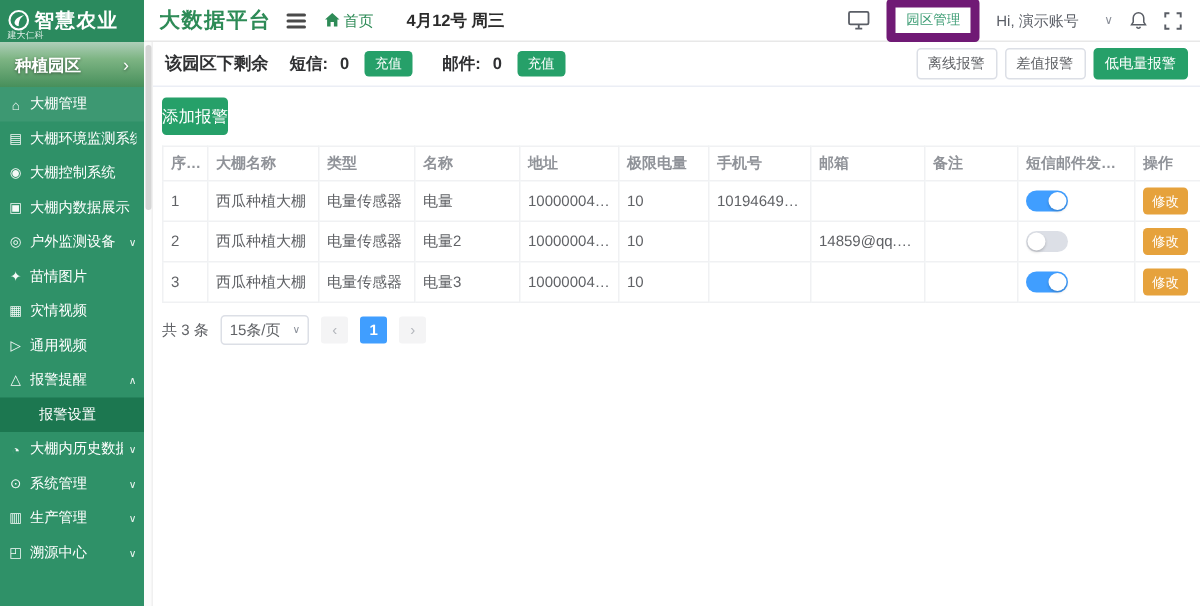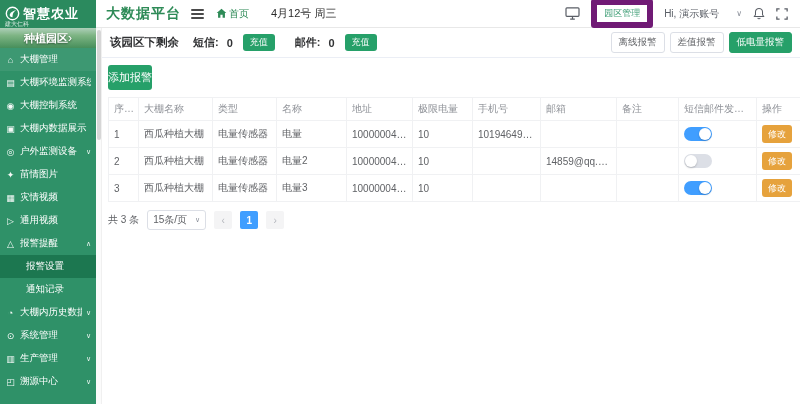--- a/index.html
+++ b/index.html
@@ -12,30 +12,30 @@
   align-items:center;padding-left:5px;position:relative;flex:0 0 auto}
 .logo-mark{display:flex;align-items:center;margin-right:3px}
 .logo-title{font-size:13px;font-weight:bold;letter-spacing:1px;line-height:1}
 .logo-sub{position:absolute;bottom:0;left:5px;font-size:6px;color:rgba(255,255,255,.85);line-height:7px}
 .platform-title{color:#2e8b57;font-weight:bold;font-size:14px;margin-left:10px;letter-spacing:1px}
 .hamburger{width:13px;height:10px;display:inline-flex;flex-direction:column;
   justify-content:space-between;margin-left:10px;cursor:pointer}
 .hamburger i{display:block;height:2px;background:#4a4a4a;border-radius:1px}
 .breadcrumb{display:inline-flex;align-items:center;gap:2px;margin-left:12px;cursor:pointer}
 .breadcrumb .bc-label{color:#2e8b57;font-size:10px}
-.date{font-size:11px;font-weight:normal;margin-left:22px;color:#2b2b2b}
+.date{font-size:11px;font-weight:bold;margin-left:22px;color:#2b2b2b}
 .topbar-right{margin-left:auto;display:flex;align-items:center;gap:11px;padding-right:12px}
 .btn-park{border:6px solid #701a75;color:#3f9e76;background:#fff;border-radius:3px;
   font-size:9px;padding:2px 7px;cursor:pointer}
 .greeting{font-size:10px;color:#5a5e66;display:inline-flex;align-items:center;gap:17px;cursor:pointer}
 .caret{font-size:8px;color:#8a8f99}
 .icon-btn{display:inline-flex;align-items:center;cursor:pointer}
 
 .sidebar{position:absolute;top:28px;left:0;bottom:0;width:96px;background:#2f9168;color:#fff;z-index:2}
-.park-banner{height:20px;display:flex;align-items:center;padding:0 24px;cursor:pointer;
+.park-banner{height:30px;display:flex;align-items:center;padding:0 10px;cursor:pointer;
   background:linear-gradient(180deg,#aecfb9 0%,#7db483 38%,#478f5b 100%);
   font-size:11px;font-weight:bold;text-shadow:0 1px 2px rgba(0,0,0,.45)}
 .park-banner .chev-r{margin-left:auto;font-size:12px;font-weight:normal}
 .si{height:23px;display:flex;align-items:center;padding:0 5px;gap:4px;cursor:pointer;position:relative}
 .si-icon{width:11px;font-size:9px;text-align:center;opacity:.95;flex:0 0 auto}
 .si-label{font-size:9.5px;white-space:nowrap;overflow:hidden;flex:1}
 .si-chev{font-size:7px;opacity:.9;margin-left:auto;flex:0 0 auto}
 .si.hl{background:rgba(255,255,255,.07)}
 .si.sub{padding-left:26px}
 .si.active{background:#1c7750}
@@ -56,21 +56,21 @@
 .atab{font-size:9.5px;padding:3px 7px;border:1px solid #dcdfe6;border-radius:3px;
   background:#fff;color:#606266;cursor:pointer;white-space:nowrap}
 .atab.active{background:#26a069;border-color:#26a069;color:#fff}
 
 .panel{padding:7px 6px}
 .btn-add{background:#26a069;color:#fff;border:none;border-radius:3px;font-size:11px;
   padding:5px 0;cursor:pointer;margin-bottom:7px}
 table{width:100%;border-collapse:collapse;table-layout:fixed}
 th,td{border:1px solid #f0f1f3;padding:4px 5px;font-size:10px;text-align:left;
   white-space:nowrap;overflow:hidden;text-overflow:ellipsis}
-th{color:#909399;font-weight:normal;height:22px}
+th{color:#909399;font-weight:bold;height:22px}
 td{color:#606266;height:25px}
 .toggle{width:28px;height:14px;border-radius:7px;background:#dcdfe6;position:relative;cursor:pointer}
 .toggle::after{content:"";position:absolute;top:1px;left:1px;width:12px;height:12px;border-radius:50%;background:#fff;box-shadow:0 1px 2px rgba(0,0,0,.2)}
 .toggle.on{background:#409eff}
 .toggle.on::after{left:auto;right:1px}
 .btn-modify{background:#e6a23c;color:#fff;border:none;border-radius:3px;font-size:9px;
   padding:2.5px 6px;cursor:pointer;margin-right:4px}
 .btn-delete{background:#f56c6c;color:#fff;border:none;border-radius:3px;font-size:9px;
   padding:2.5px 6px;cursor:pointer}
 
@@ -177,23 +177,20 @@
       <span class="si-icon">▷</span>
       <span class="si-label">通用视频</span>
     </div>
     <div class="si">
       <span class="si-icon">△</span>
       <span class="si-label">报警提醒</span>
       <span class="si-chev">∧</span>
     </div>
     <div class="si sub active">
       <span class="si-label">报警设置</span>
-    </div>
-    <div class="si sub">
-      <span class="si-label">通知记录</span>
     </div>
     <div class="si">
       <span class="si-icon">◔</span>
       <span class="si-label">大棚内历史数据</span>
       <span class="si-chev">∨</span>
     </div>
     <div class="si">
       <span class="si-icon">⊙</span>
       <span class="si-label">系统管理</span>
       <span class="si-chev">∨</span>

